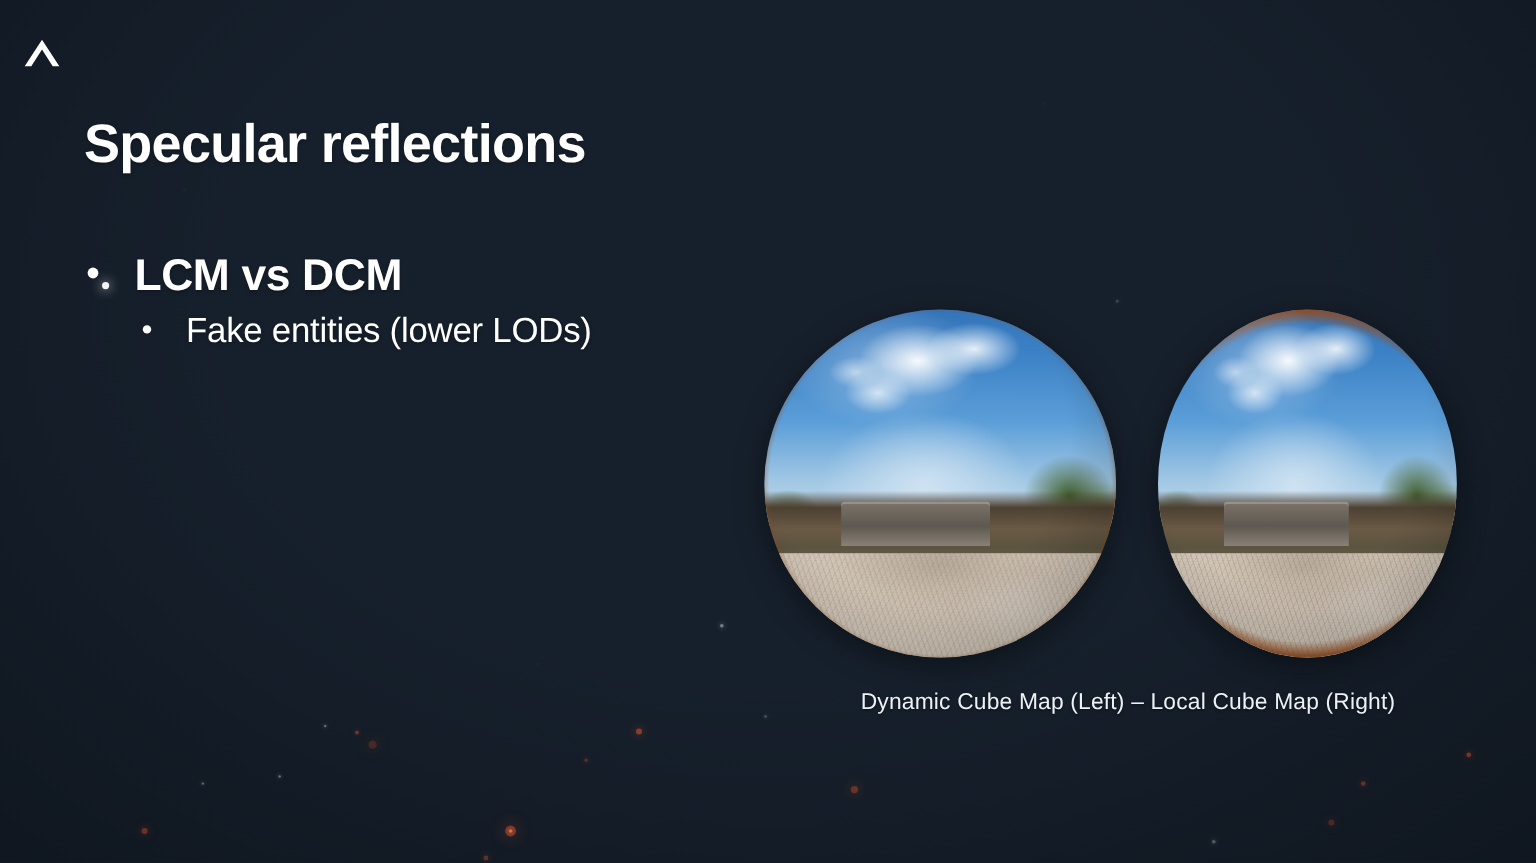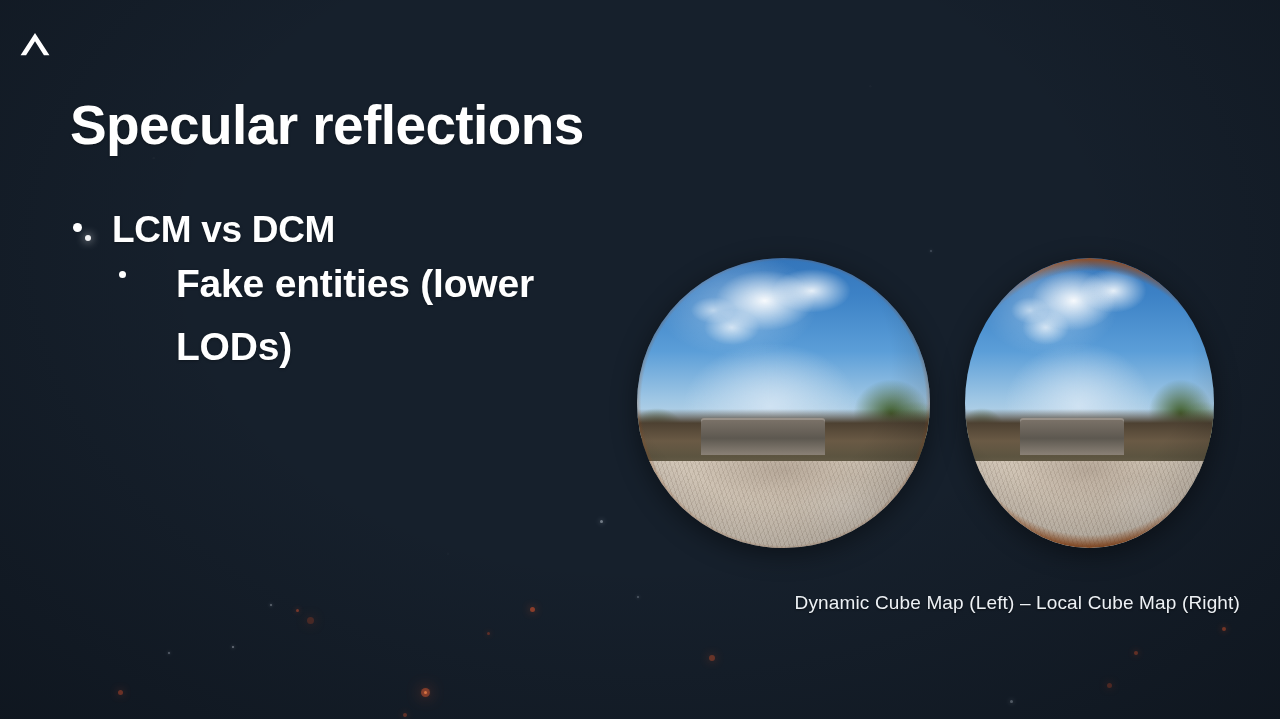--- a/index.html
+++ b/index.html
@@ -45,43 +45,42 @@
   
   .particle { position:absolute; border-radius:50%; pointer-events:none; }
 
   
   .logo { position:absolute; left:18px; top:28px; width:34px; height:34px; }
   .logo svg { display:block; width:100%; height:100%; }
 
   
   .title {
     position:absolute; left:70px; top:94px;
-    font-size:55px; font-weight:700; letter-spacing:-.6px;
+    font-size:45px; font-weight:700; letter-spacing:-.6px;
     color:#ffffff; line-height:1.15;
     text-shadow:0 1px 3px rgba(0,0,0,.35);
   }
 
   
   .bullets { position:absolute; left:60px; top:206px; width:600px; }
   .b1 {
     display:flex; align-items:flex-start;
     font-size:37px; font-weight:700; color:#fff;
     letter-spacing:-.3px; line-height:1.28;
     text-shadow:0 1px 3px rgba(0,0,0,.3);
   }
   .b1 .dot {
     width:9px; height:9px; border-radius:50%; background:#fff;
     margin:17px 30px 0 13px; flex:0 0 auto;
   }
   .b2 {
     display:flex; align-items:flex-start;
-    font-size:39px; font-weight:700; color:#fff;
+    font-size:29px; font-weight:400; color:#fff;
     letter-spacing:-.2px; line-height:1.6;
     text-shadow:0 1px 3px rgba(0,0,0,.3);
-    gap:21px;
   }
   .b2 .dot {
     width:7px; height:7px; border-radius:50%; background:#fff;
     margin:18px 29px 0 59px; flex:0 0 auto;
   }
   .sphere {
     position:absolute; border-radius:50%; overflow:hidden;
     box-shadow:0 6px 26px rgba(0,0,0,.45);
   }
   
@@ -149,22 +148,22 @@
       radial-gradient(ellipse 40% 26% at 34% 16%, rgba(255,255,255,.34) 0%, rgba(255,255,255,0) 70%),
       radial-gradient(ellipse 26% 16% at 72% 86%, rgba(255,255,255,.16) 0%, rgba(255,255,255,0) 72%);
   }
   .env .shade {
     position:absolute; inset:0; border-radius:50%;
     background:radial-gradient(circle at 42% 36%, rgba(0,0,0,0) 52%, rgba(0,0,0,.28) 92%, rgba(0,0,0,.5) 100%);
   }
 
   
   .caption {
-    position:absolute; left:640px; top:592px; width:600px;
-    text-align:right; color:#edf1f5;
+    position:absolute; left:640px; top:575px; width:600px;
+    text-align:center; color:#edf1f5;
     font-size:19px; font-weight:400; letter-spacing:.15px;
     text-shadow:0 1px 2px rgba(0,0,0,.5);
   }
 </style>
 </head>
 <body>
 
 <div class="slide">
 
   <div class="bg-base"></div>

